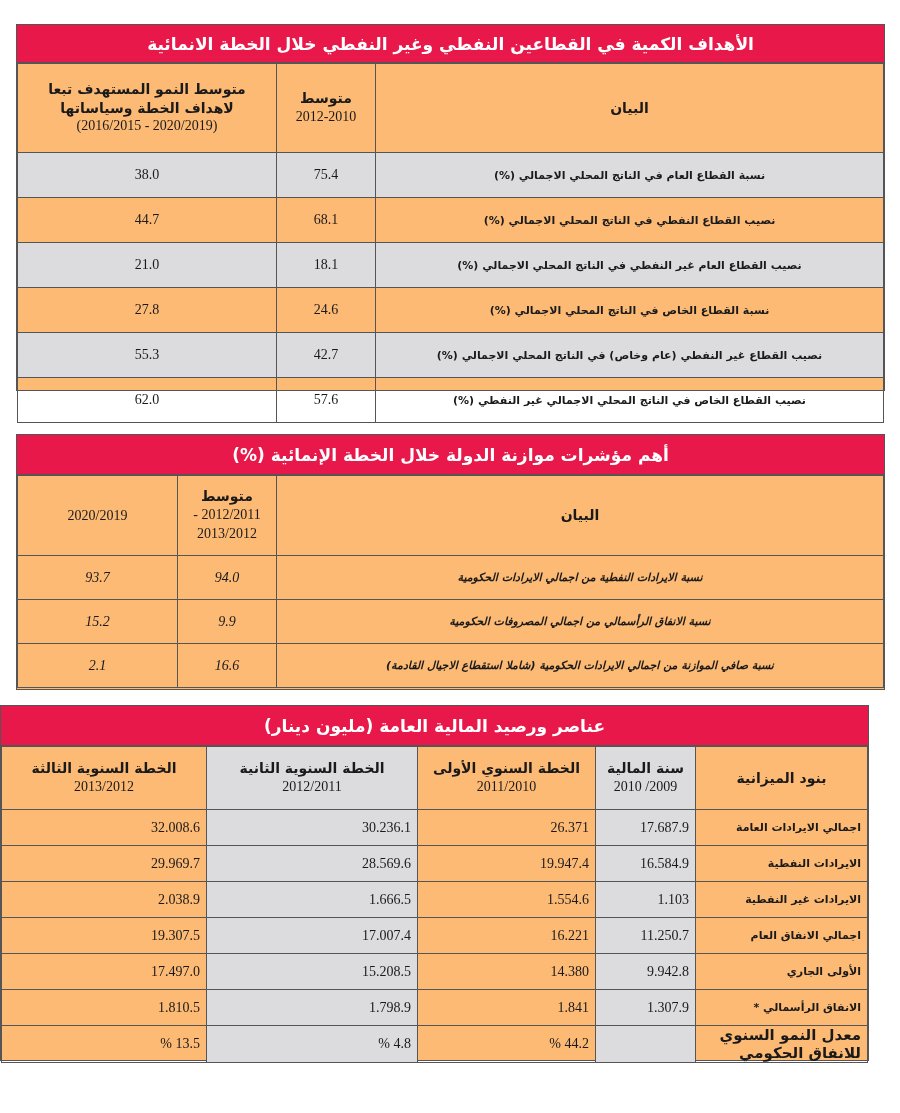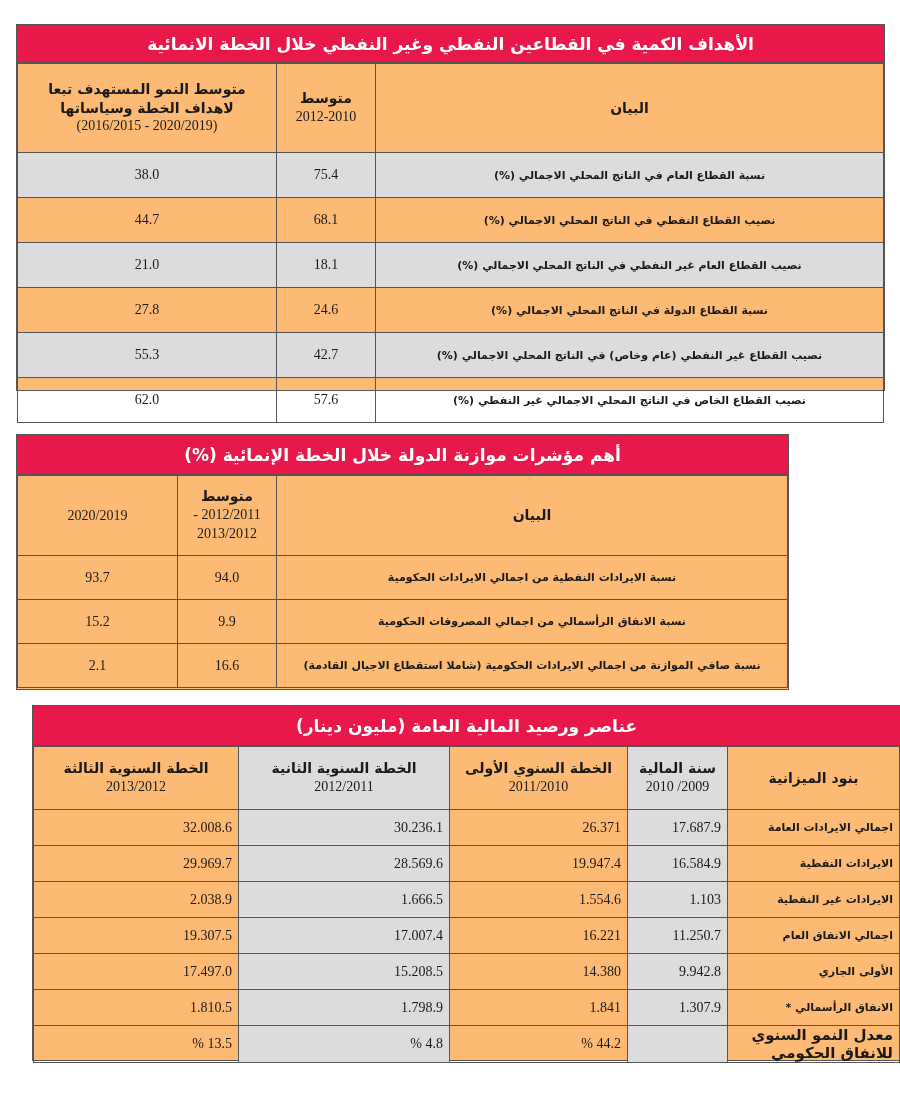--- a/index.html
+++ b/index.html
@@ -16,29 +16,29 @@
 
   
   #t1 { left: 16px; top: 24px; width: 869px; height: 367px; }
   #t1 .title { height: 38px; }
   #t1 .h-row td { height: 89px; }
   #t1 .d-row td { height: 45px; }
   #t1 col.c1 { width: 259px; }
   #t1 col.c2 { width: 99px; }
 
   
-  #t2 { left: 16px; top: 434px; width: 773px; height: 256px; }
+  #t2 { left: 16px; top: 434px; width: 869px; height: 256px; }
   #t2 .title { height: 40px; }
   #t2 .h-row td { height: 80px; }
-  #t2 .d-row td { height: 44px; }
+  #t2 .d-row td { height: 44px; font-style: italic; }
   #t2 col.c1 { width: 160px; }
   #t2 col.c2 { width: 99px; }
 
   
-  #t3 { left: 32px; top: 705px; width: 869px; height: 356px; }
+  #t3 { left: 0; top: 705px; width: 869px; height: 356px; }
   #t3 .title { height: 40px; }
   #t3 .h-row td { height: 63px; }
   #t3 .d-row td { height: 36px; text-align: right; }
   #t3 col.k1 { width: 172px; }
   #t3 col.k2 { width: 100px; }
   #t3 col.k3 { width: 178px; }
   #t3 col.k4 { width: 211px; }
 </style>
 </head>
 <body>
@@ -73,21 +73,21 @@
       <td class="label">نصيب القطاع النفطي في الناتج المحلي الاجمالي (%)</td>
       <td class="num">68.1</td>
       <td class="num">44.7</td>
     </tr>
     <tr class="d-row gray">
       <td class="label">نصيب القطاع العام غير النفطي في الناتج المحلي الاجمالي (%)</td>
       <td class="num">18.1</td>
       <td class="num">21.0</td>
     </tr>
     <tr class="d-row">
-      <td class="label">نسبة القطاع الدولة في الناتج المحلي الاجمالي (%)</td>
+      <td class="label">نسبة القطاع الخاص في الناتج المحلي الاجمالي (%)</td>
       <td class="num">24.6</td>
       <td class="num">27.8</td>
     </tr>
     <tr class="d-row gray">
       <td class="label">نصيب القطاع غير النفطي (عام وخاص) في الناتج المحلي الاجمالي (%)</td>
       <td class="num">42.7</td>
       <td class="num">55.3</td>
     </tr>
     <tr class="d-row">
       <td class="label">نصيب القطاع الخاص في الناتج المحلي الاجمالي غير النفطي (%)</td>

